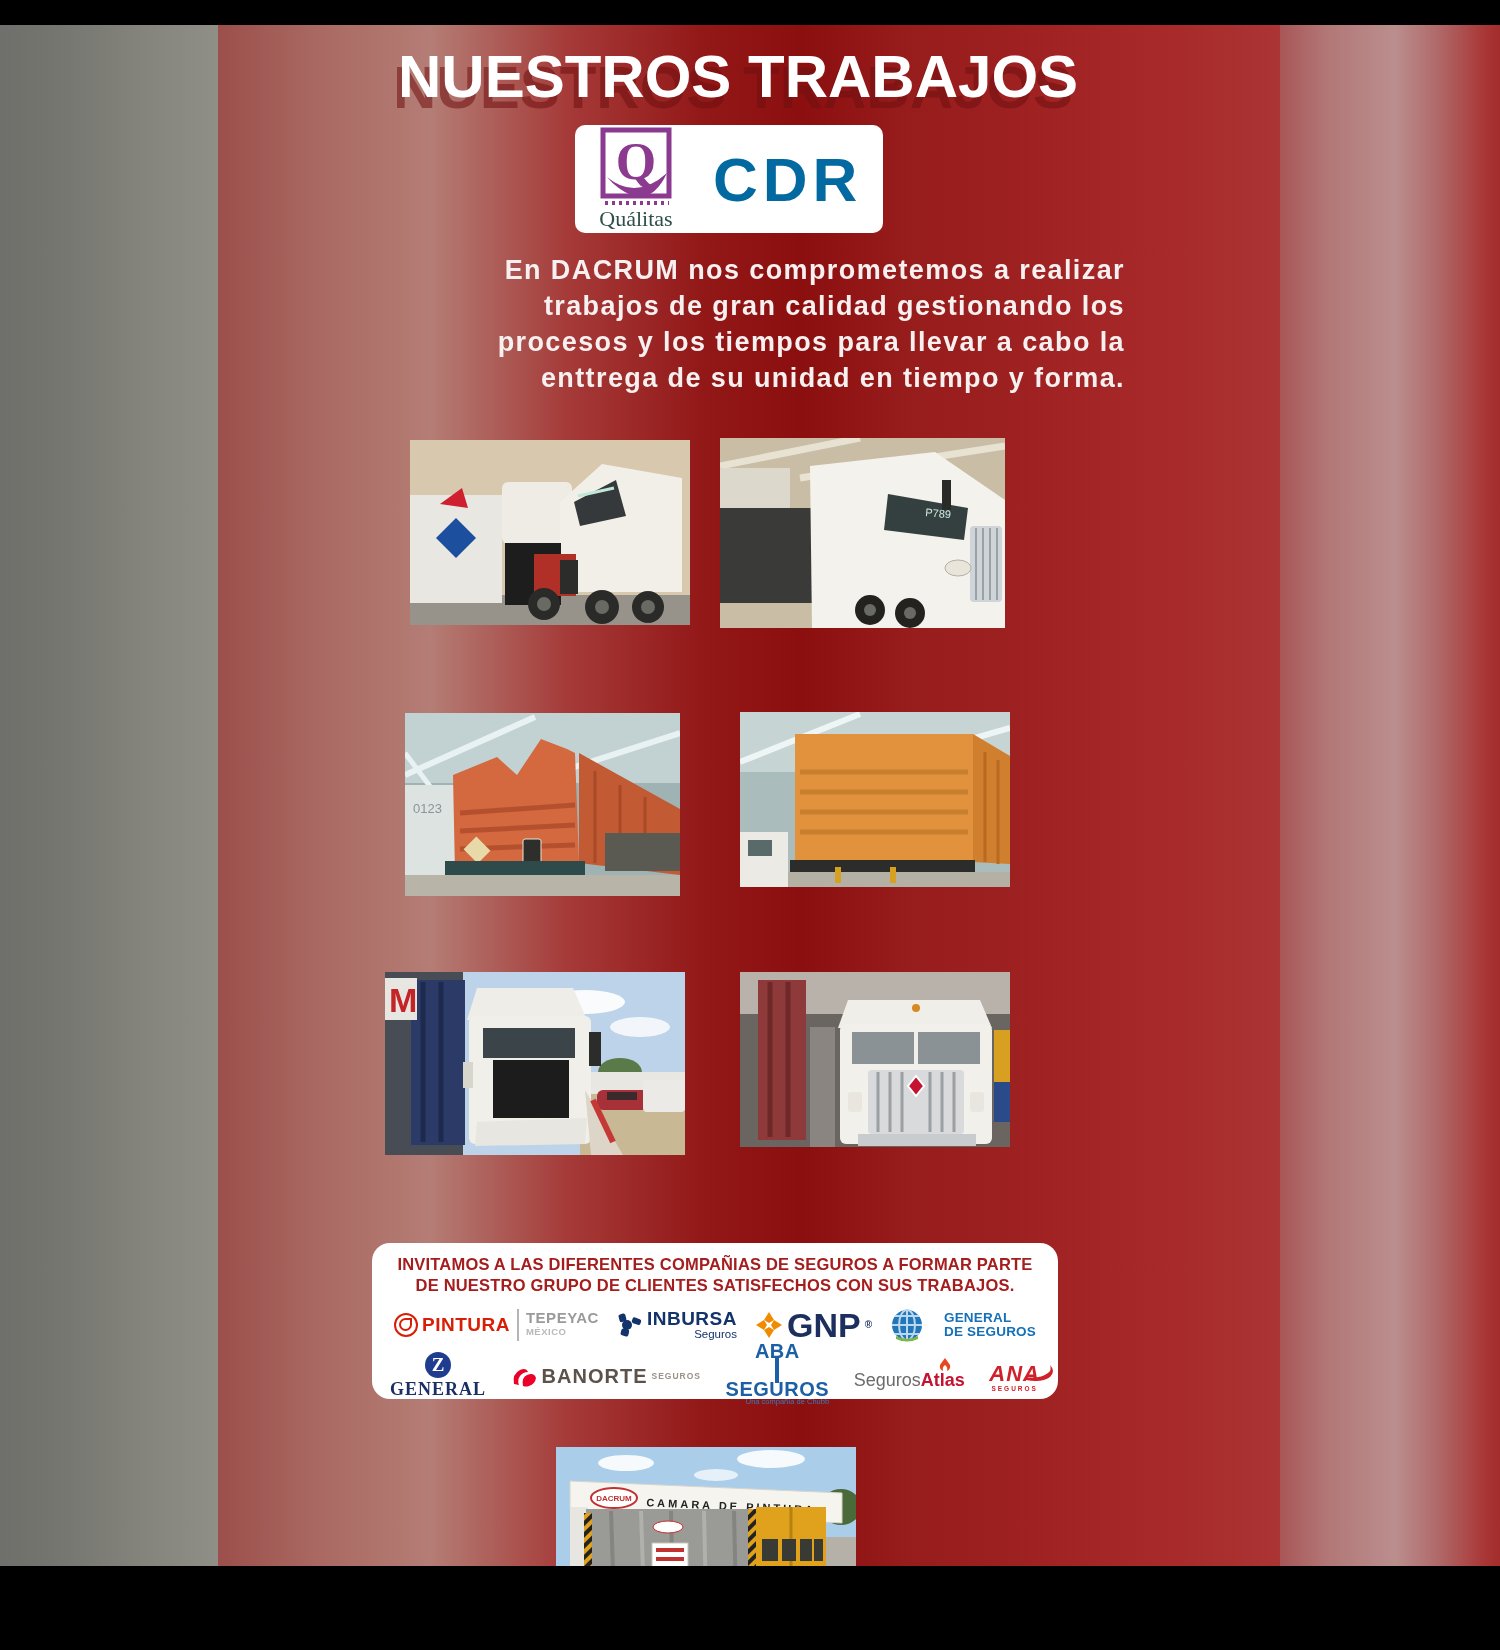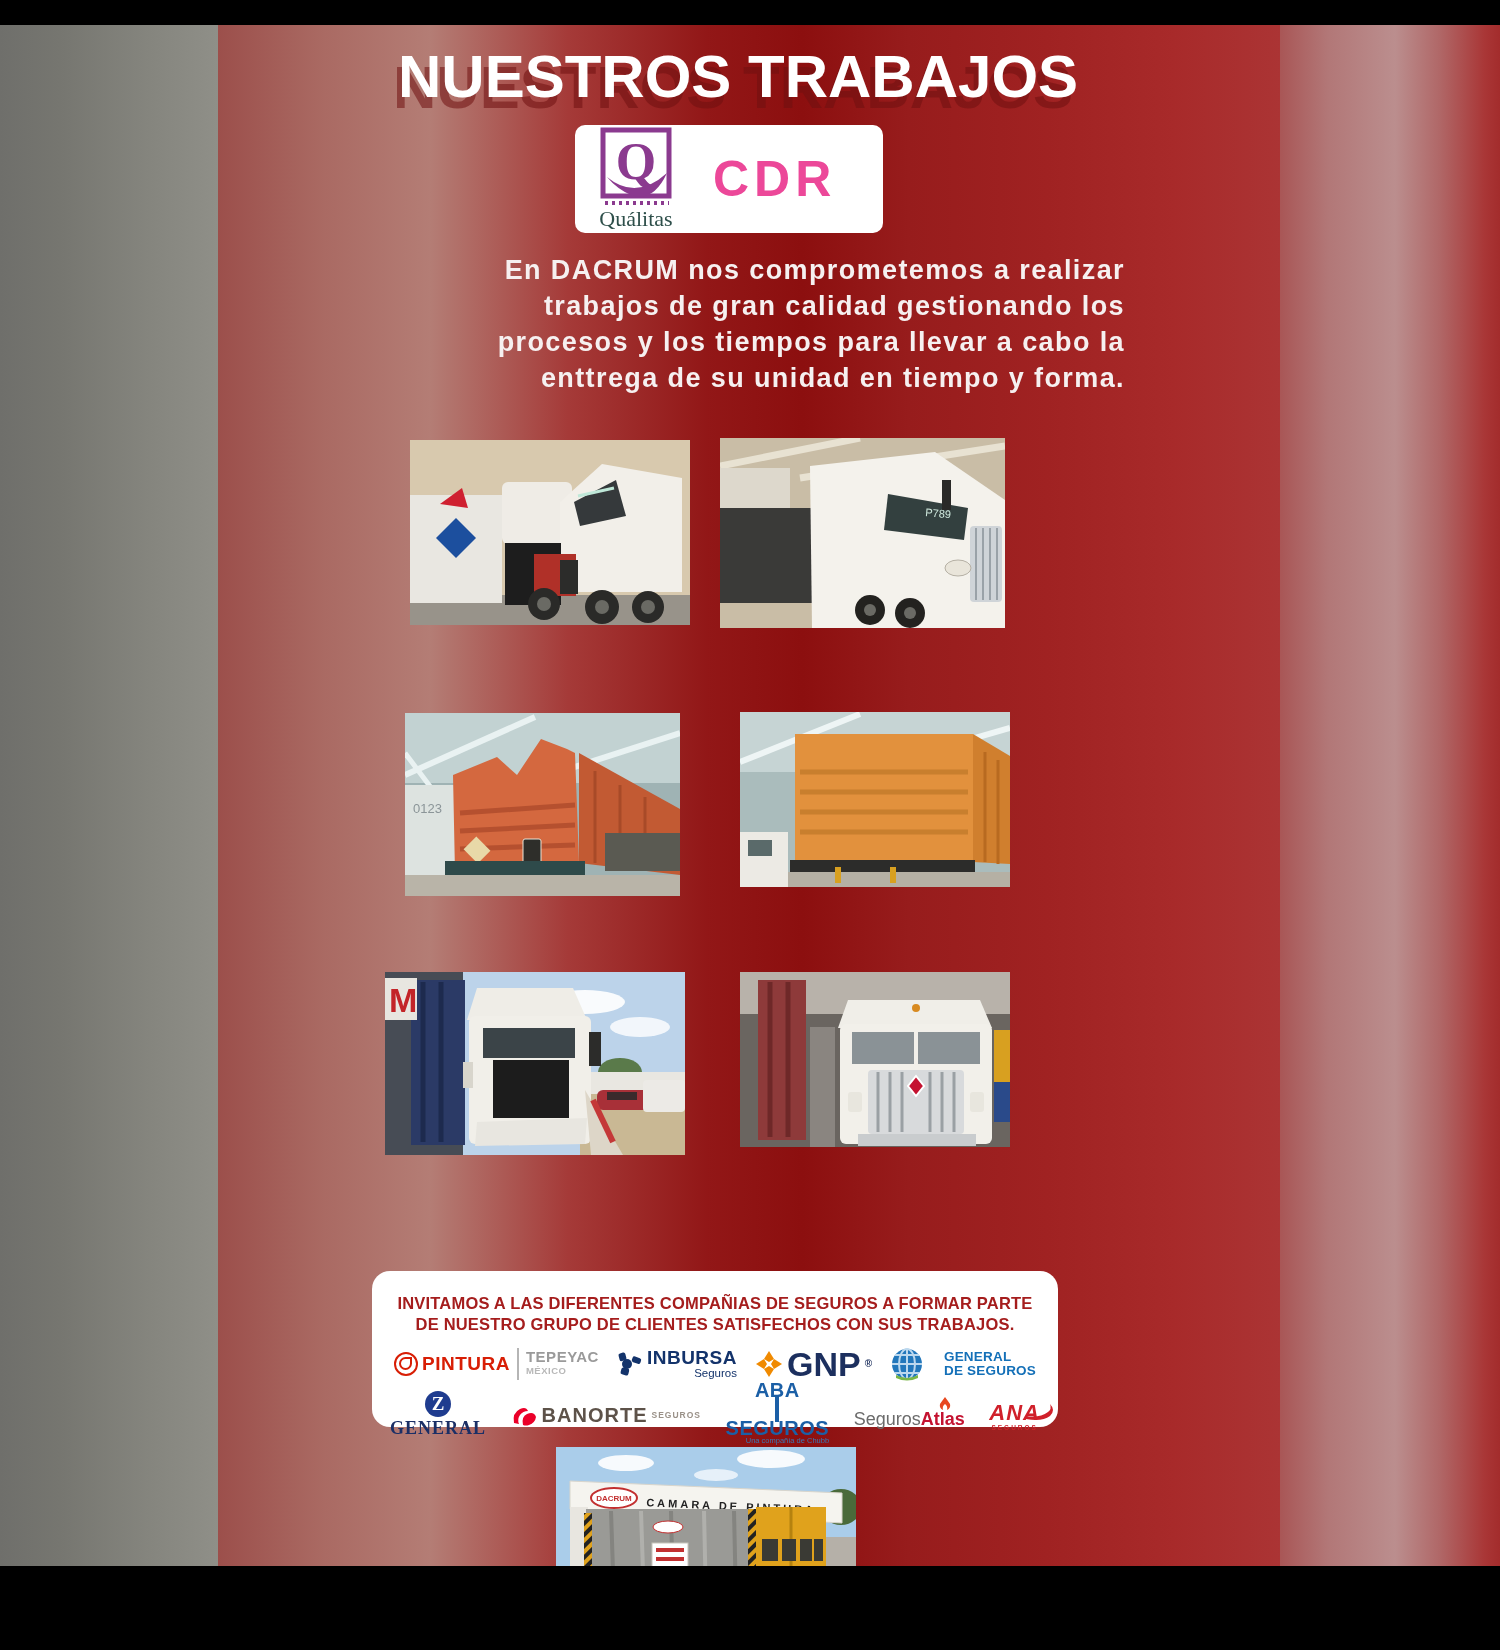--- a/index.html
+++ b/index.html
@@ -14,27 +14,27 @@
   .bar-bottom{position:absolute;left:0;top:1625px;width:1500px;height:25px;
         background:linear-gradient(90deg,#7c7c76 0%,#8c8c85 10%,#b0b0a7 20%,#d6d3c2 28%,
           #ece8d5 33%,#e3cec2 38%,#cf8f86 43%,#b84040 48%,#931414 56%,#9e2020 66%,
           #a82a2a 75%,#b06060 86%,#b88888 92%,#aa3a3a 98%,#a22a2a 100%);
         border-bottom:3px solid #1a0404;box-sizing:border-box;}
   .page-title{position:absolute;left:398px;top:42px;width:640px;text-align:center;
         color:#fff;font-size:60px;font-weight:800;letter-spacing:0px;white-space:nowrap;
         text-shadow:-5px 11px 0 rgba(112,16,16,0.55);}
   .brand-box{position:absolute;left:575px;top:125px;width:308px;height:108px;background:#fff;
         border-radius:10px;display:flex;align-items:center;padding:0 0 0 18px;box-sizing:border-box;}
-  .cdr{font-size:50px;font-weight:900;color:#ec4899;letter-spacing:5px;margin-left:34px;}
+  .cdr{font-size:62px;font-weight:900;color:#0369a1;letter-spacing:5px;margin-left:34px;}
   .intro{position:absolute;left:405px;top:252px;width:720px;color:#f6f0f0;
         font-size:27px;font-weight:700;letter-spacing:1.4px;line-height:36px;text-align:right;}
   .photo{position:absolute;overflow:hidden;}
   .photo svg{display:block;width:100%;height:100%;}
-  .insurers{position:absolute;left:372px;top:1271px;width:686px;height:156px;background:#fff;
-        border-radius:18px;box-sizing:border-box;padding:22px 16px 6px 16px;}
+  .insurers{position:absolute;left:372px;top:1243px;width:686px;height:156px;background:#fff;
+        border-radius:18px;box-sizing:border-box;padding:11px 16px 6px 16px;}
   .ins-head{color:#a51d1d;font-weight:800;font-size:16.5px;text-align:center;line-height:21px;letter-spacing:0.2px;}
   .logo-row{display:flex;align-items:center;justify-content:space-between;}
   .row1{margin-top:5px;height:48px;padding:0 6px;}
   .row2{margin-top:2px;height:50px;padding:0 2px;}
   .lg{display:flex;align-items:center;}
   
   .mapfre-ic{width:20px;height:20px;border:2.5px solid #d81e05;border-radius:50%;position:relative;margin-right:4px;}
   .mapfre-ic::after{content:"";position:absolute;left:3px;top:3px;width:9px;height:9px;
         border:2px solid #d81e05;border-radius:50% 0 50% 50%;}
   .mapfre-name{color:#d81e05;font-weight:800;font-size:19px;letter-spacing:0.5px;}

